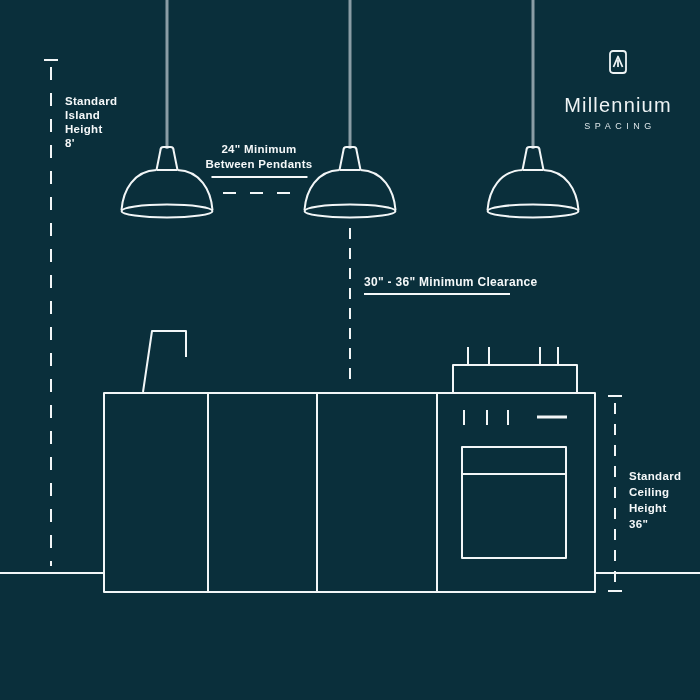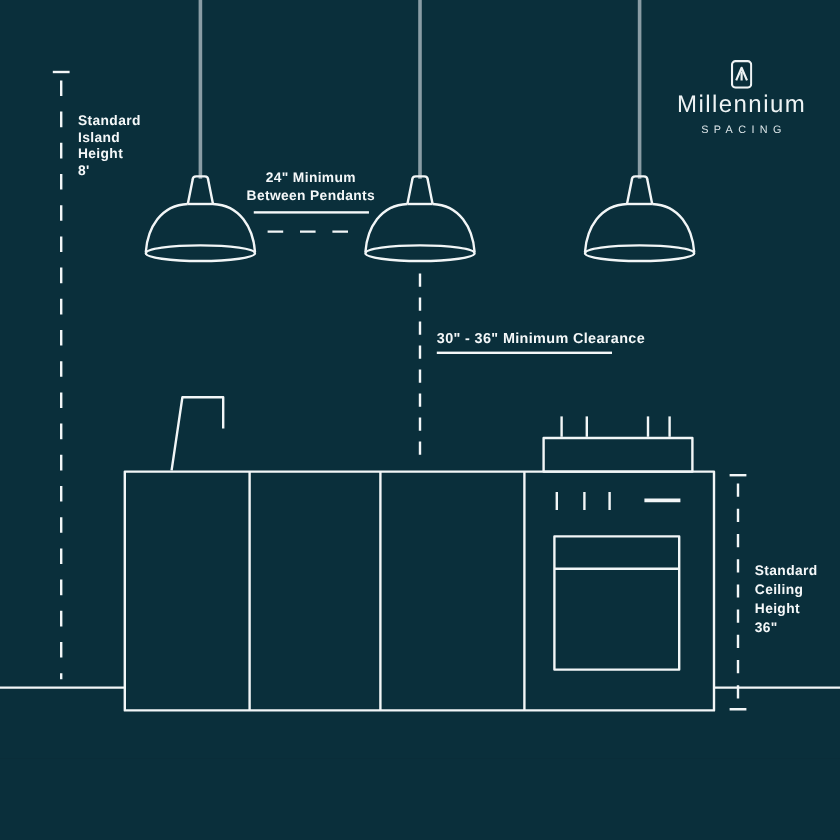--- a/index.html
+++ b/index.html
@@ -20,21 +20,21 @@
   .lbl-island{left:629px;top:468px;line-height:16px;}
   .lbl-between{left:259px;top:142px;transform:translateX(-50%);text-align:center;white-space:nowrap;line-height:14.5px;}
   .lbl-clearance{left:364px;top:275px;white-space:nowrap;font-size:12px;}
   .rule{height:2px;background:#f5f8f9;}
   .rule-between{width:96px;margin:5px auto 0;}
   .rule-clearance{width:146px;margin-top:4px;}
 
   
   .logo{position:absolute;left:540px;top:50px;width:156px;text-align:center;color:#eef3f4;}
   .logo-icon{display:block;margin:0 auto;}
-  .logo-name{display:block;font-size:20px;font-weight:400;letter-spacing:1.2px;margin-top:2px;}
+  .logo-name{display:block;font-size:20px;font-weight:400;letter-spacing:1.2px;margin-top:20px;}
   .logo-sub{display:block;font-size:9px;font-weight:400;letter-spacing:4.5px;padding-left:4px;margin-top:4px;color:#dde6e9;}
 
   
   .footer{
     position:absolute;left:0;top:658px;width:700px;height:38px;
     background:#ffffff;display:flex;align-items:center;justify-content:center;
   }
   .footer-title{
     color:#163849;font-size:30px;font-weight:bold;letter-spacing:.5px;
     transform:scaleX(.96);white-space:nowrap;

